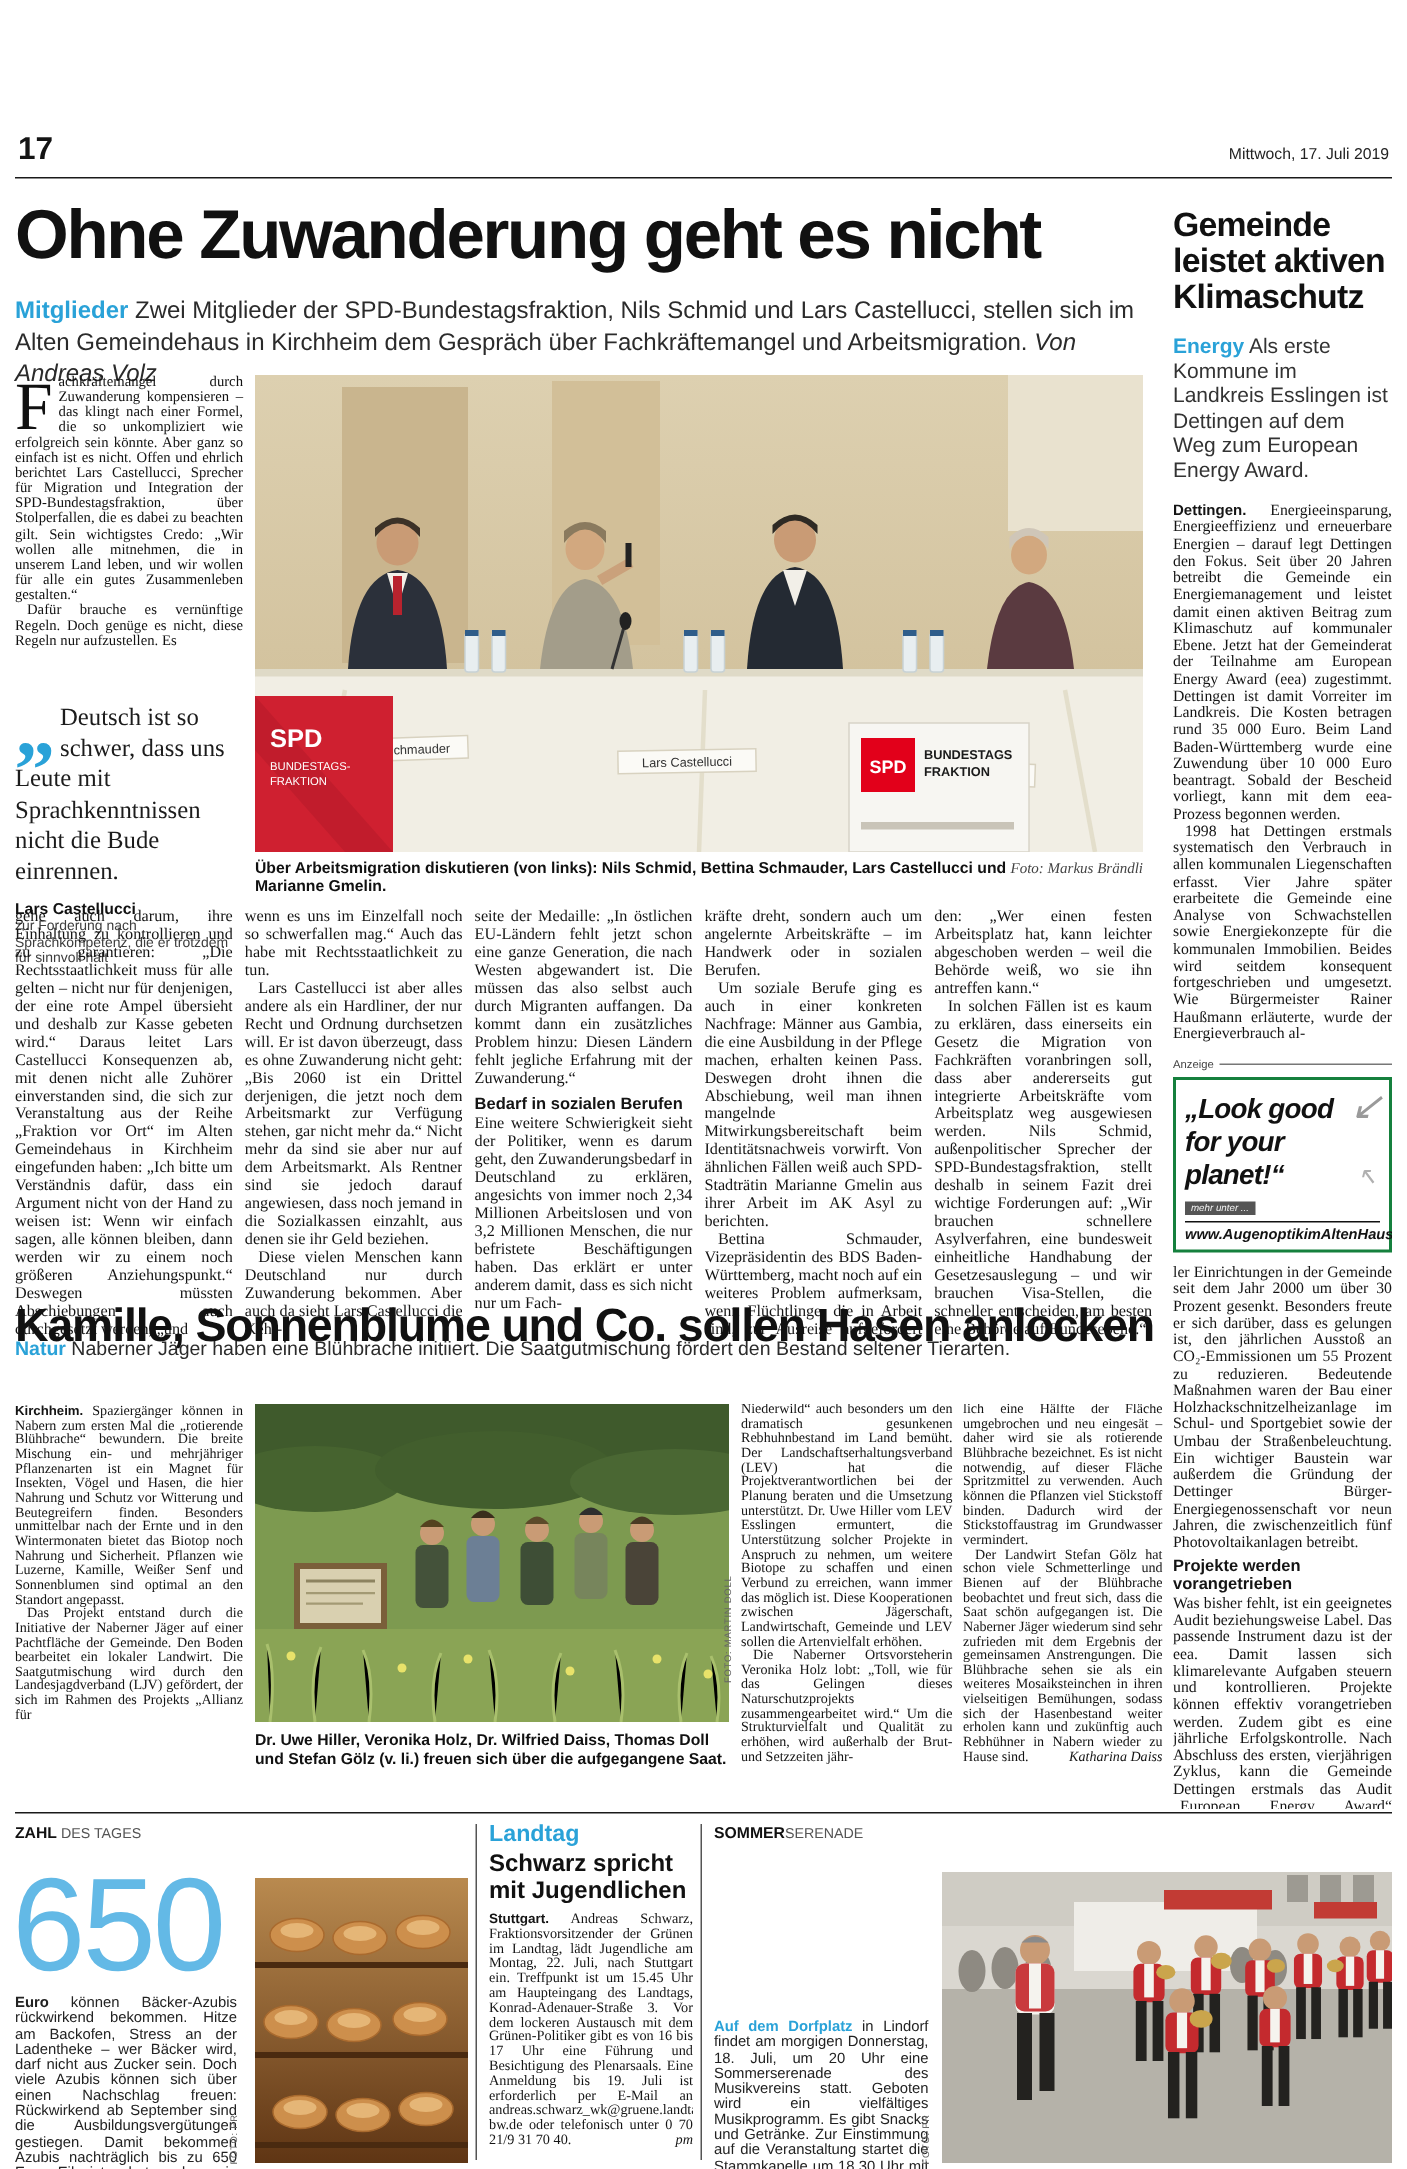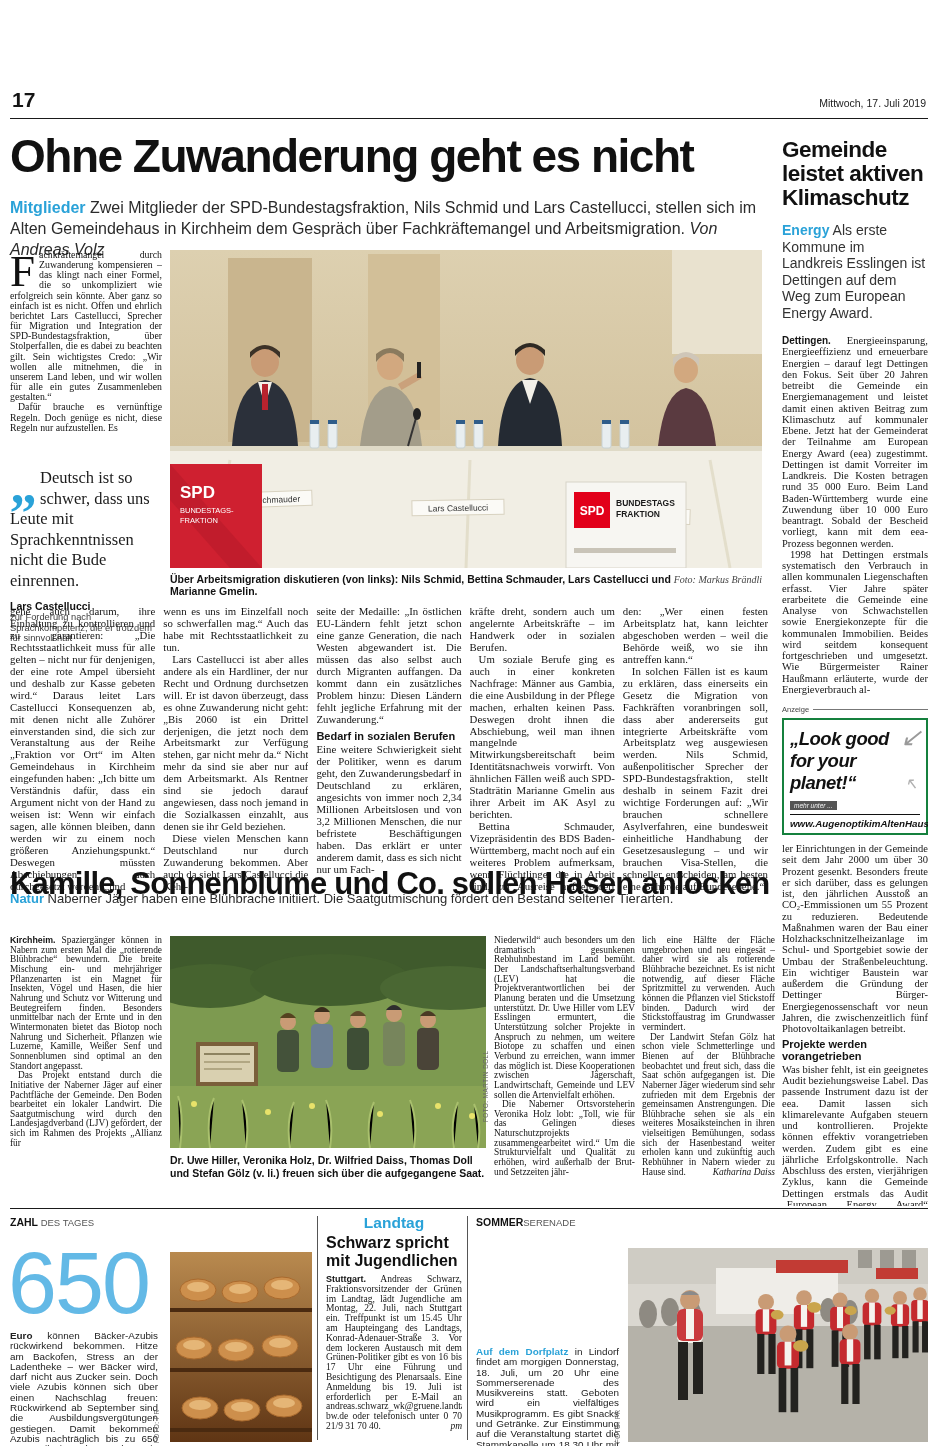--- a/index.html
+++ b/index.html
@@ -71,21 +71,21 @@
   
   .bottomrule { position:absolute; left:10px; right:10px; top:1208px; border-top:1.2px solid #1a1a1a; }
   .vdiv { position:absolute; top:1216px; bottom:6px; border-left:1px solid #555; }
   .strip-header { position:absolute; top:1216px; font-size:10.5px; color:#111; }
   .strip-header b { font-weight:800; }
   .strip-header span { font-weight:normal; color:#555; font-size:9.5px; }
   .big-number { position:absolute; left:8px; top:1238px; font-size:88px; line-height:90px; letter-spacing:-2px; }
   .zahl-text { position:absolute; left:10px; top:1331px; width:148px; font-size:9.9px; line-height:10.3px; text-align:justify; color:#222; }
   .zahl-photo { position:absolute; left:170px; top:1252px; width:142px; height:190px; overflow:hidden; }
   .lt-block { position:absolute; left:326px; top:1214px; width:136px; height:230px; overflow:hidden; }
-  .lt-kicker { font-size:15.5px; font-weight:800;text-align:center; }
+  .lt-kicker { font-size:15.5px; font-weight:800; }
   .lt-title { font-size:16px; line-height:17.5px; font-weight:800; color:#111; margin-top:2px; }
   .lt-body { margin-top:6px; font-family:"Liberation Serif", serif; font-size:9.5px; line-height:9.8px; text-align:justify; }
   .som-text { position:absolute; left:476px; top:1347px; width:143px; font-size:9.9px; line-height:10.3px; text-align:justify; color:#222; }
   .som-photo { position:absolute; left:628px; top:1248px; width:300px; height:194px; overflow:hidden; }
 
   svg { display:block; }
 </style>
 </head>
 <body>
 

